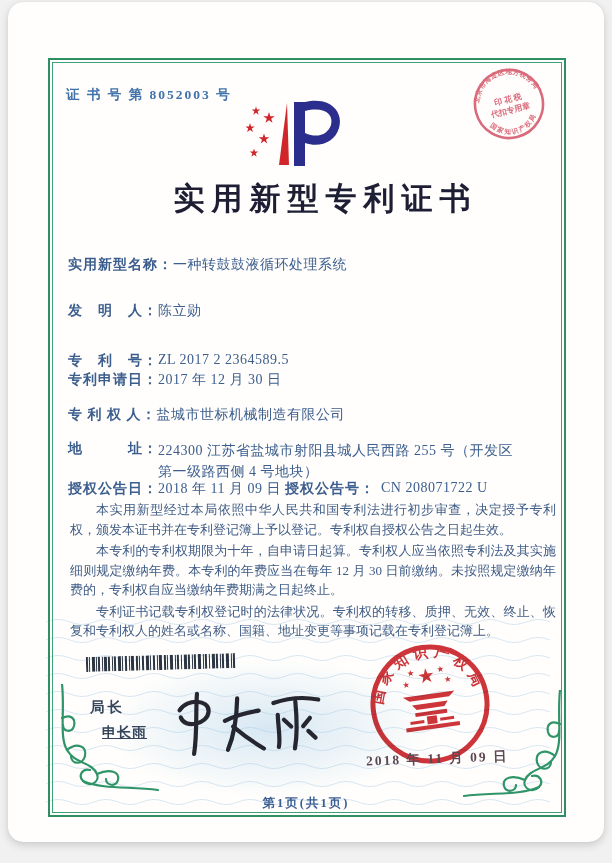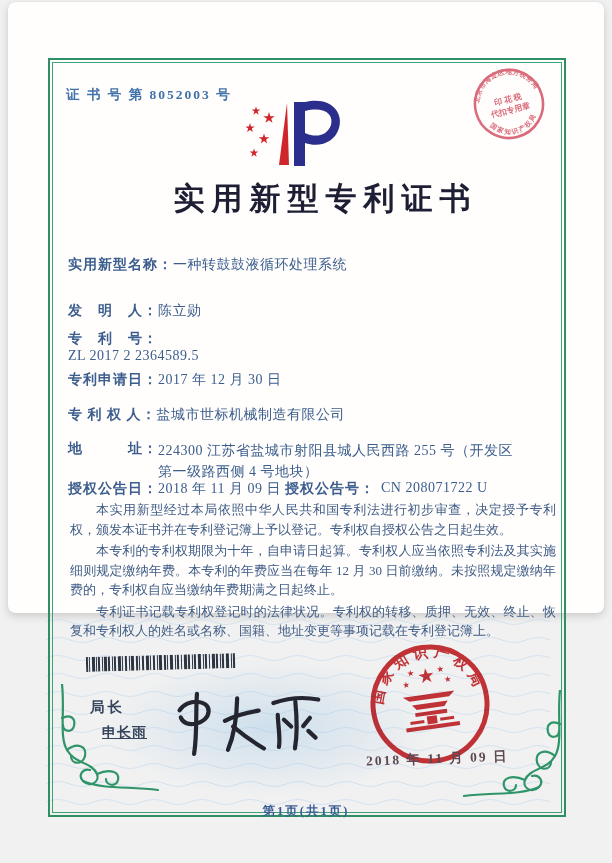--- a/index.html
+++ b/index.html
@@ -2,22 +2,22 @@
 <html><head>
 <meta charset="utf-8">
 <style>
   html,body{margin:0;padding:0;}
   body{
     width:612px;height:863px;background:#f1f1f1;
     font-family:"Liberation Serif","DejaVu Serif",serif;
     position:relative;overflow:hidden;
   }
   .paper{
-    position:absolute;left:8px;top:2px;width:596px;height:611px;
-    background:#fffefc;border-radius:7px;
+    position:absolute;left:8px;top:2px;width:596px;height:840px;
+    background:#fffefc;border-radius:15px;
     box-shadow:0 3px 9px rgba(0,0,0,.16), 0 0 1px rgba(0,0,0,.15);
   }
   .frame{
     position:absolute;left:40px;top:56px;width:514px;height:755px;
     border:2px solid #2e8f63;
   }
   .frame-inner{
     position:absolute;left:2px;top:2px;right:2px;bottom:2px;
     border:1px solid #3da27a;
   }
@@ -26,41 +26,41 @@
     font-size:13.5px;color:#4272aa;letter-spacing:2px;font-weight:600;
   }
   .logo{position:absolute;left:238px;top:94px;}
   .title{
     position:absolute;left:0;top:176px;width:100%;text-align:center;
     font-size:31px;font-weight:700;color:#1d1d33;letter-spacing:7px;text-indent:7px;padding-left:16px;
   }
   .frow{position:absolute;display:flex;font-size:14px;color:#3c5e8e;}
   .frow .lbl{white-space:pre;font-weight:700;flex:0 0 auto;letter-spacing:1px;}
   .frow .val{font-weight:500;letter-spacing:.5px;}
-  .r0{top:254px;} .r1{top:300px;} .r2{top:328px;flex-direction:column;} .r3{top:369px;}
+  .r0{top:254px;} .r1{top:300px;} .r2{top:350px;} .r3{top:369px;}
   .r4{top:404px;} .r5{top:438px;width:470px;} .r5 .val{width:360px;line-height:21px;}
   .r6a{top:478px;} .r6b{top:478px;left:277px;gap:6px;}
   .paras{
     position:absolute;left:54px;top:498px;width:494px;
     font-size:13px;line-height:19.5px;color:#3f5c86;text-align:justify;
   }
   .paras p{margin:0 0 2px 8px;text-indent:2em;font-weight:500;}
   .barcode{position:absolute;left:78px;top:653px;transform:rotate(-1.5deg);}
   .sig-title{position:absolute;left:82px;top:696px;font-size:14.5px;font-weight:700;color:#37455c;letter-spacing:3px;}
   .sig-name{position:absolute;left:94px;top:722px;font-size:14px;font-weight:700;color:#37455c;letter-spacing:1px;text-decoration:underline;}
   .autograph{position:absolute;left:160px;top:684px;transform:rotate(-2deg);}
   .seal{position:absolute;left:356px;top:636px;transform:rotate(-8deg);mix-blend-mode:multiply;opacity:.95;}
   .seal-date{
     position:absolute;left:358px;top:748px;font-size:13.5px;letter-spacing:2px;
     color:#5d4752;font-weight:600;transform:rotate(-2deg);
   }
   .tax-stamp{position:absolute;left:463px;top:64px;transform:rotate(-14deg);opacity:.88;mix-blend-mode:multiply;}
   .footer{
     position:absolute;left:0;top:793px;width:100%;text-align:center;
-    font-size:12.5px;font-weight:700;color:#3b5f94;letter-spacing:2px;margin-top:8px;
+    font-size:12.5px;font-weight:700;color:#3b5f94;letter-spacing:2px;
   }
   .waves{position:absolute;left:38px;top:612px;pointer-events:none;}
   .blob{
     position:absolute;left:96px;top:656px;width:330px;height:140px;border-radius:50%;
     background:radial-gradient(ellipse at center, rgba(150,195,228,.38), rgba(150,195,228,0) 70%);
     pointer-events:none;
   }
   .flourish{position:absolute;}
   .flourish.left{left:46px;top:682px;}
   .flourish.right{left:448px;top:688px;transform:scaleX(-1);}

